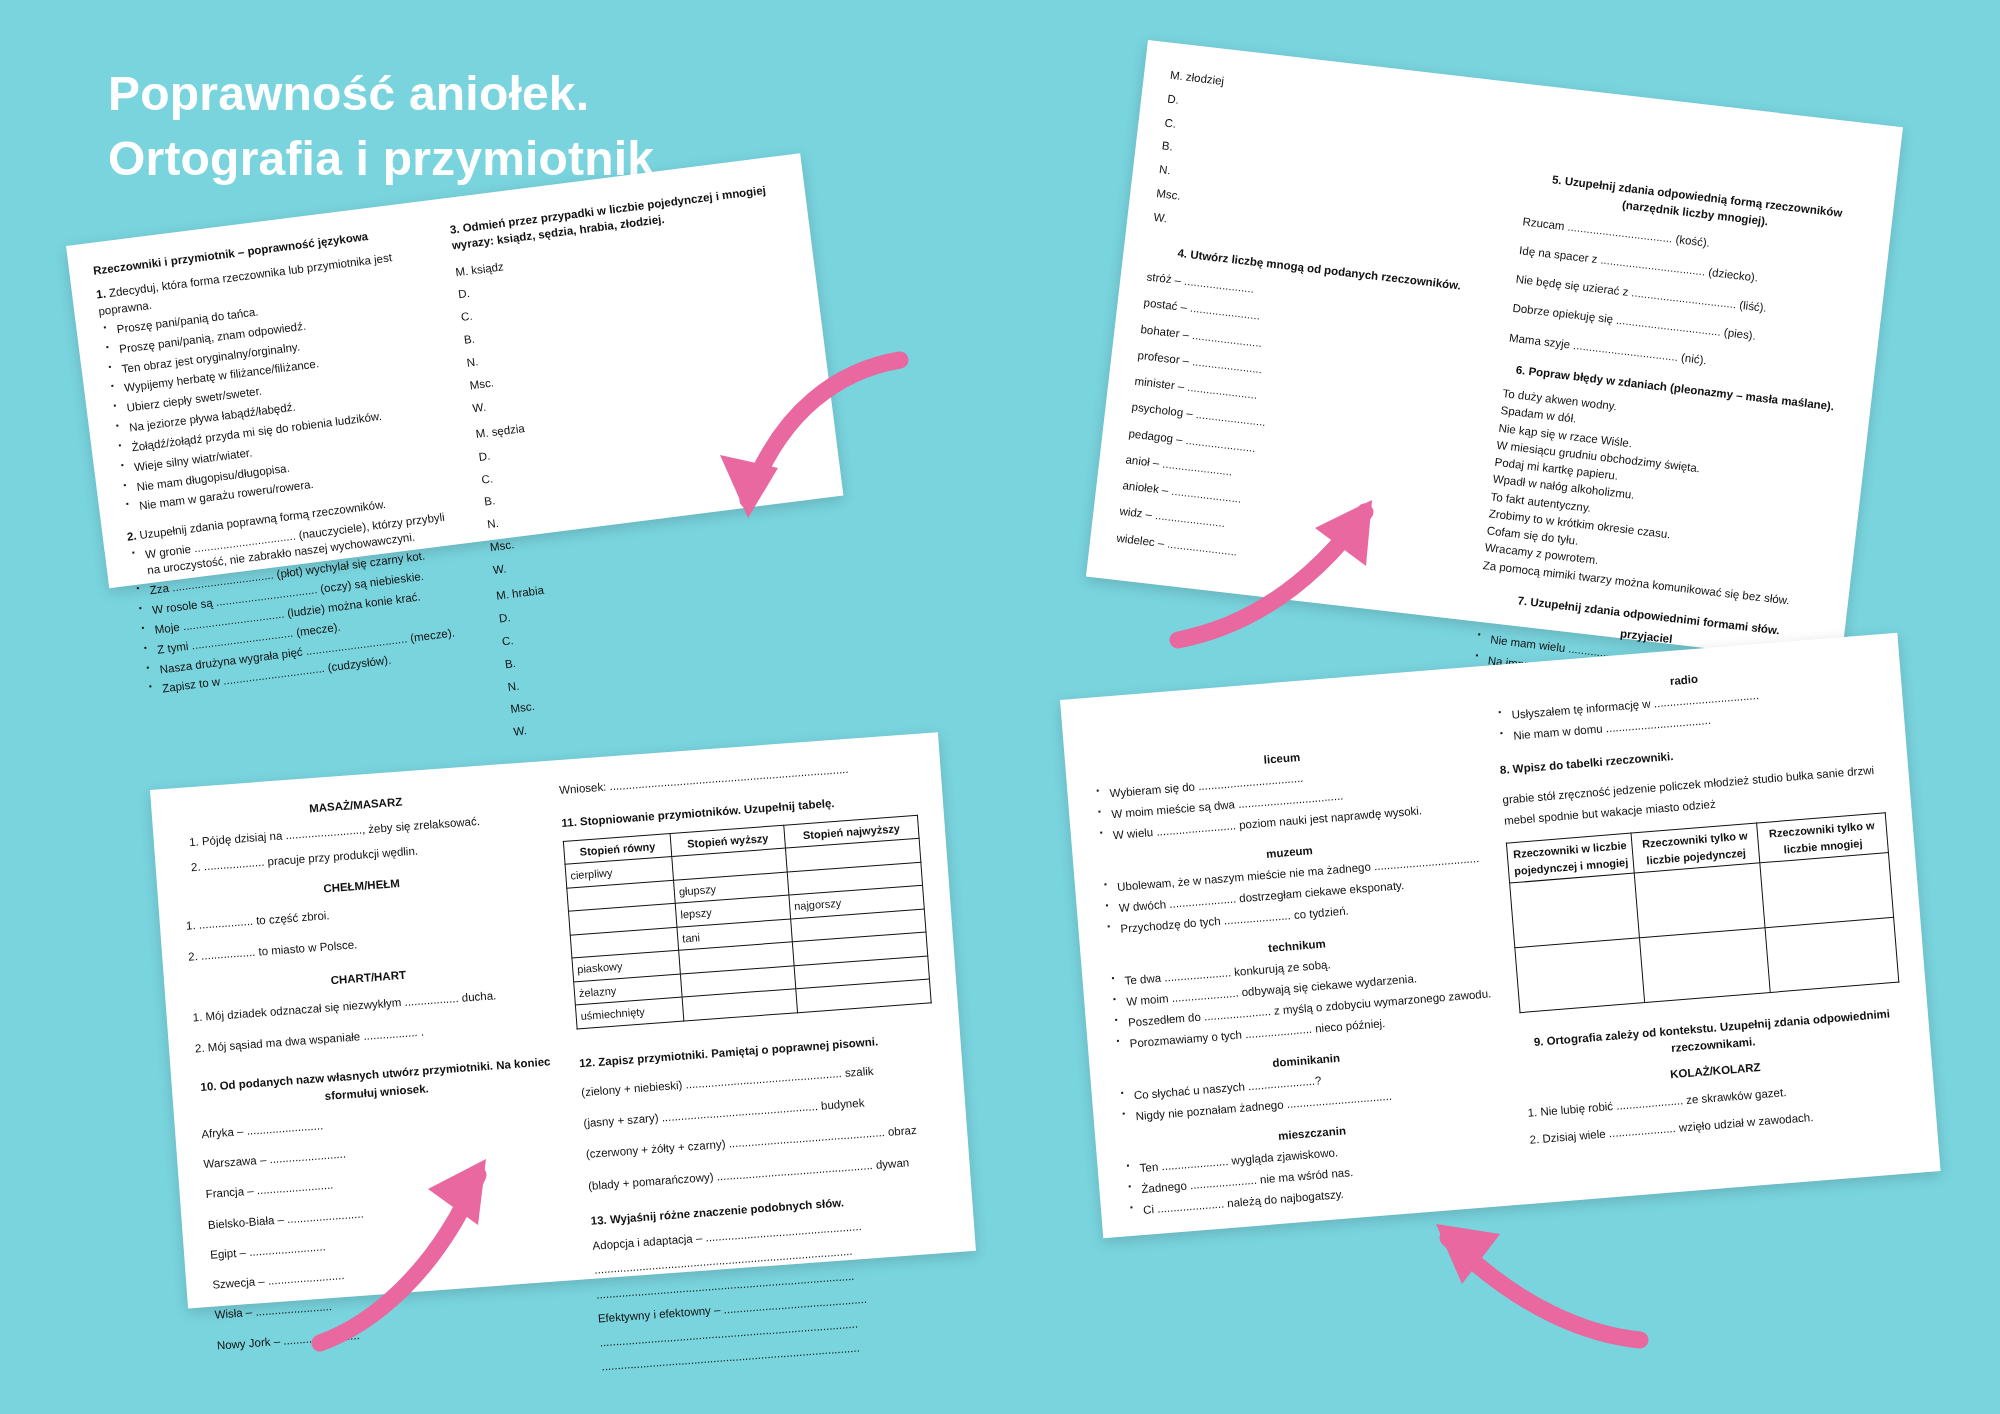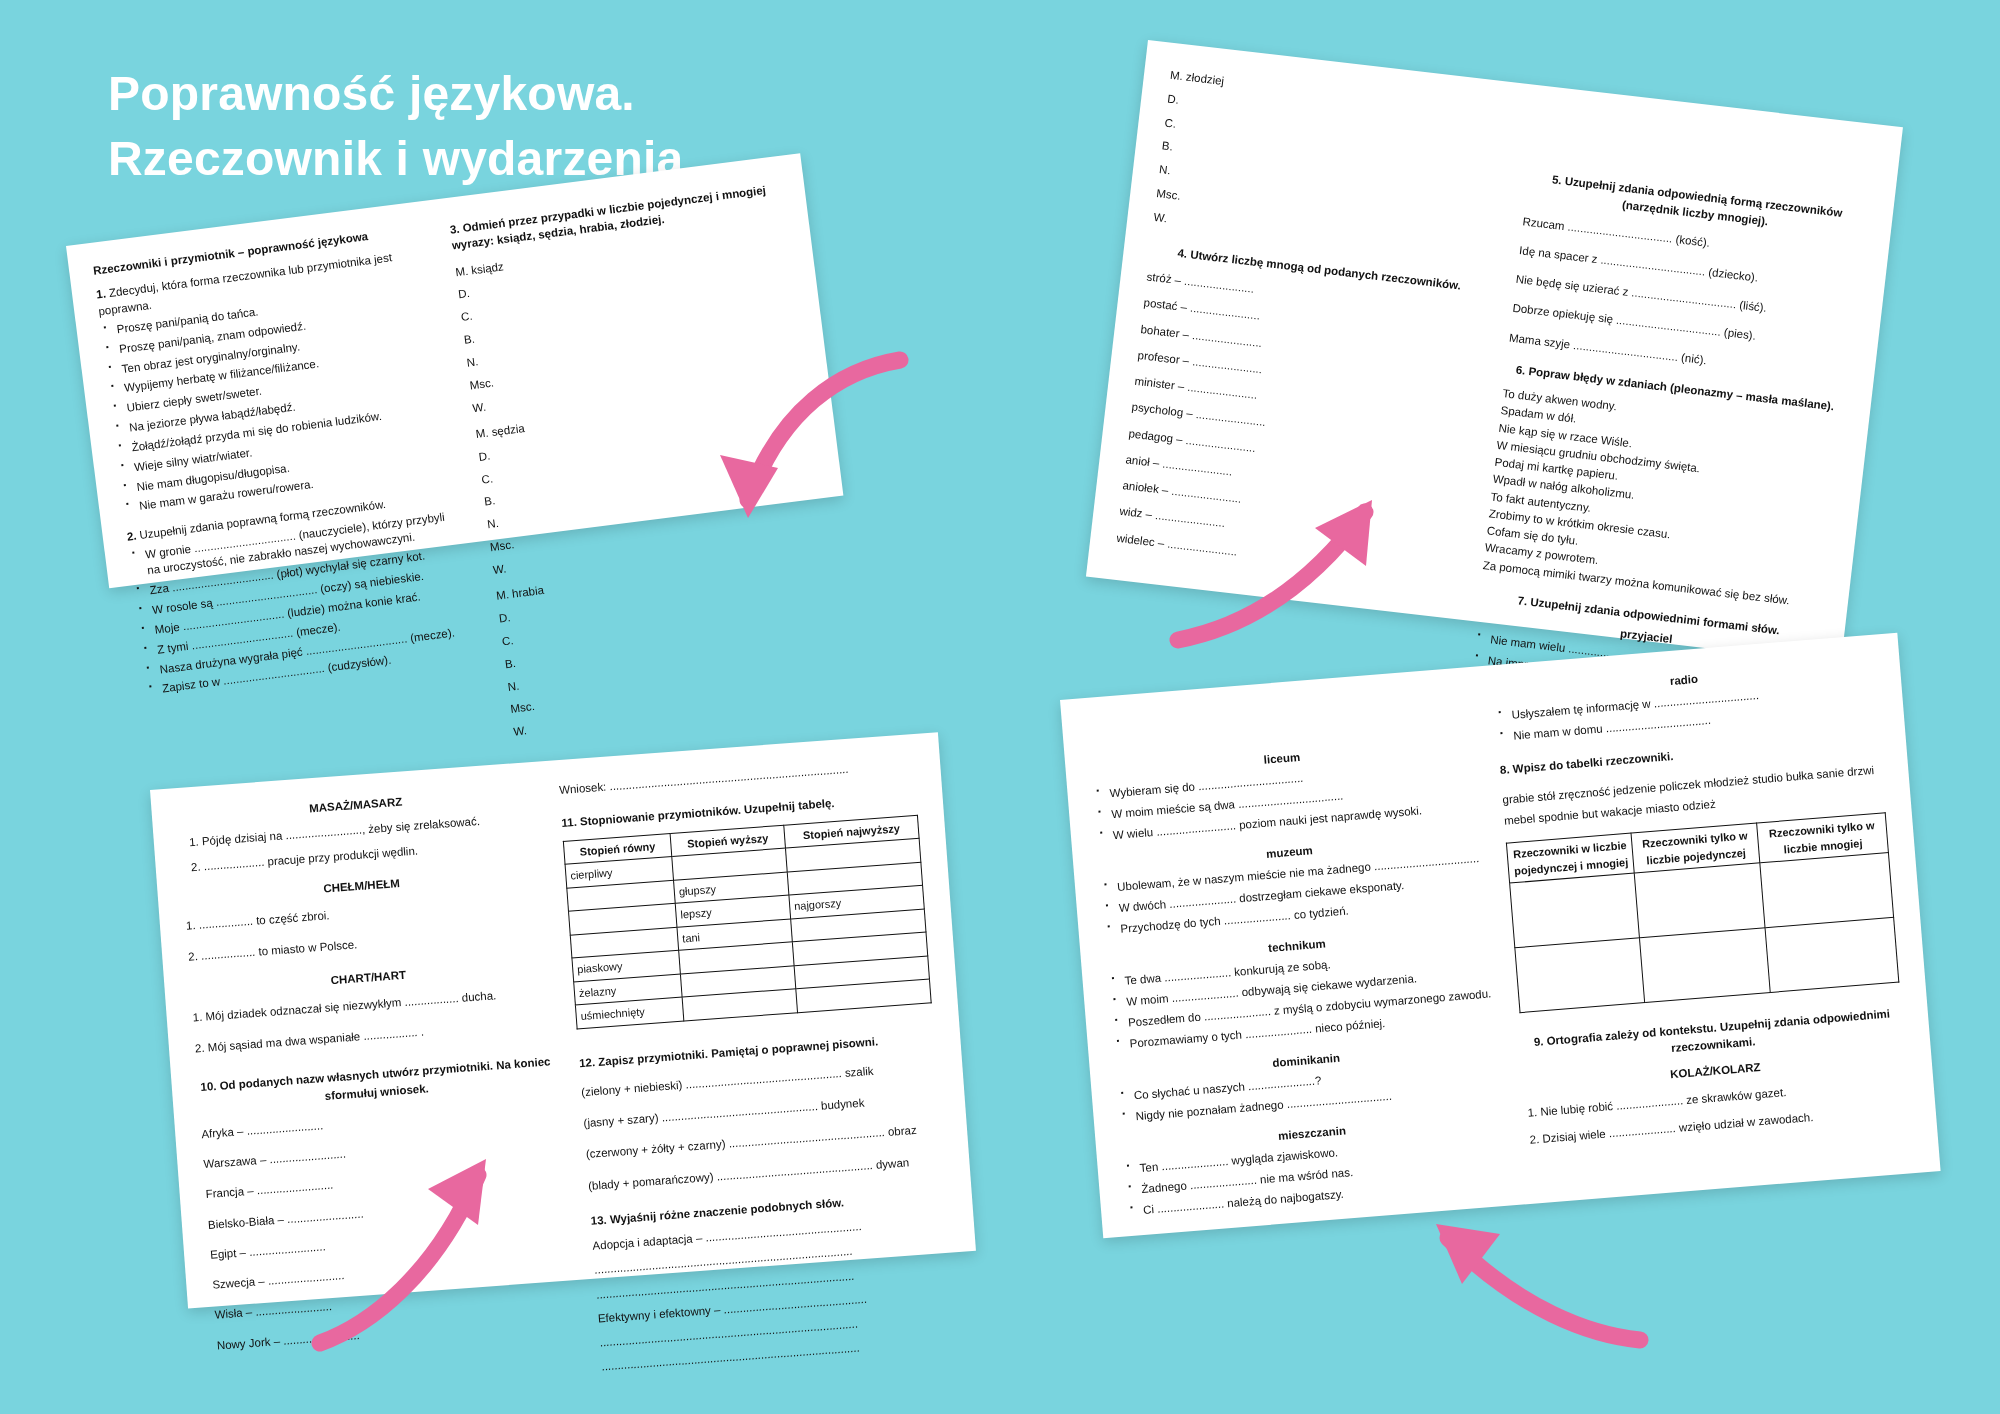--- a/index.html
+++ b/index.html
@@ -89,22 +89,22 @@
   }
   #sheet4 .inner{padding:22px 26px;}
 
   .arrow{position:absolute;}
   .arrow svg{display:block;}
 </style>
 </head>
 <body>
 
 <div class="title">
-  <div>Poprawność językowa.</div>
-  <div>Rzeczownik i wydarzenia</div>
+  <div>Poprawność aniołek.</div>
+  <div>Ortografia i przymiotnik</div>
 </div>
 
 <div class="sheet" id="sheet1">
   <div class="inner">
     <div class="col2">
       <div class="col leftcol">
         <div class="hdr" style="margin-bottom:8px;">Rzeczowniki i przymiotnik – poprawność językowa</div>
 
         <div>
           <span class="num">1.</span>

